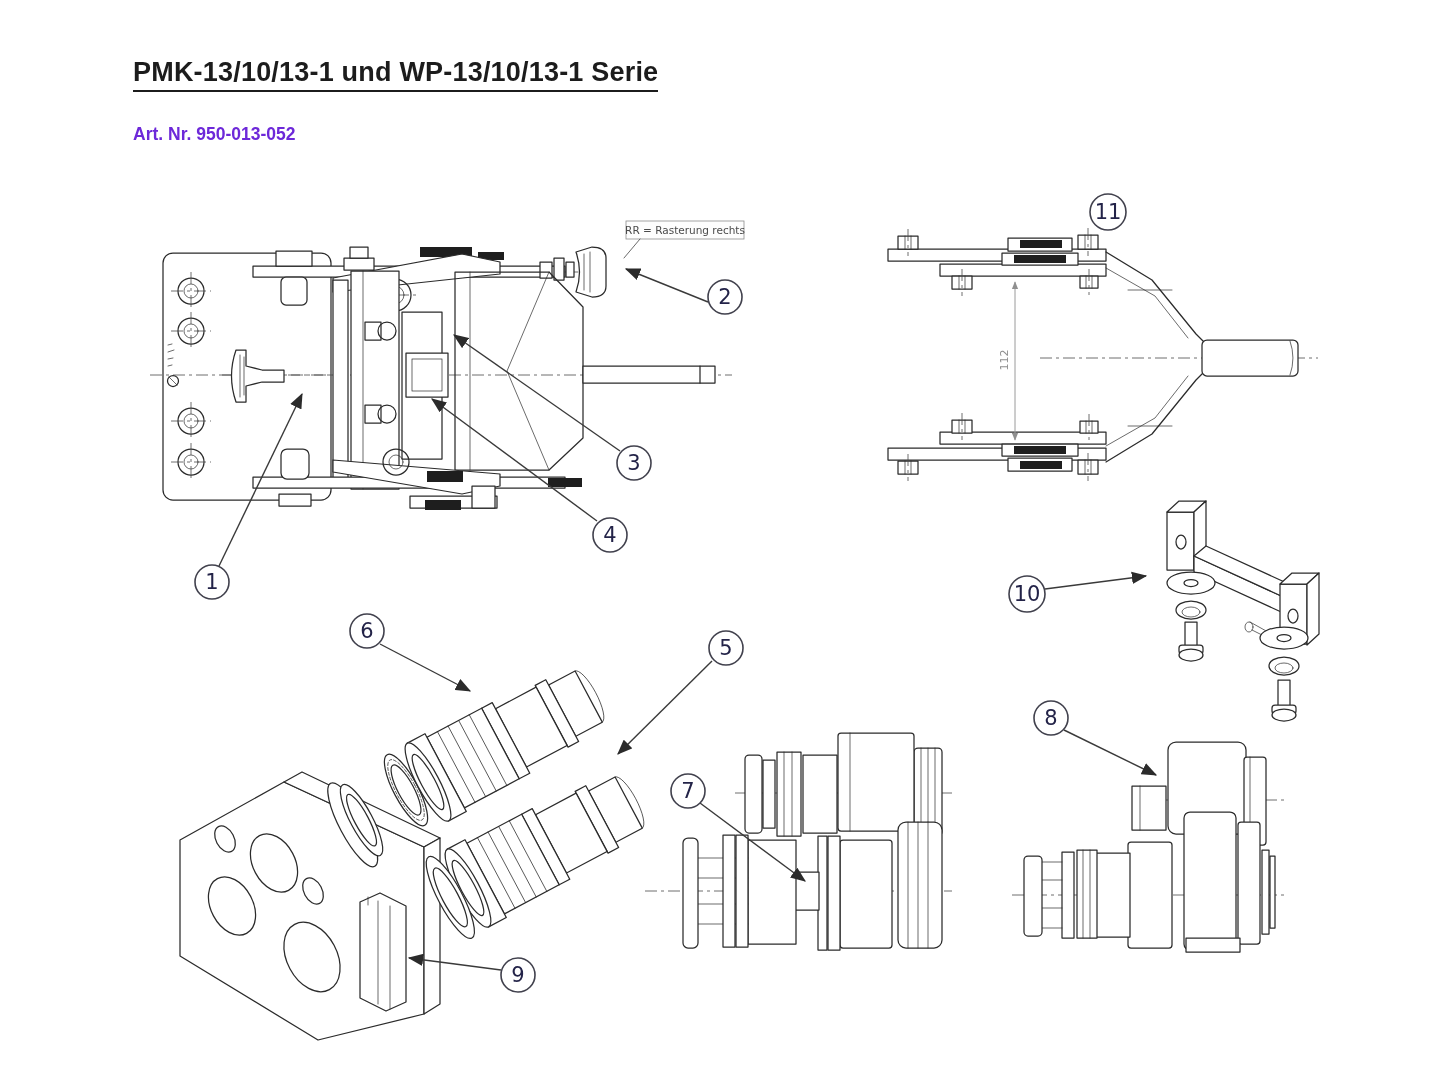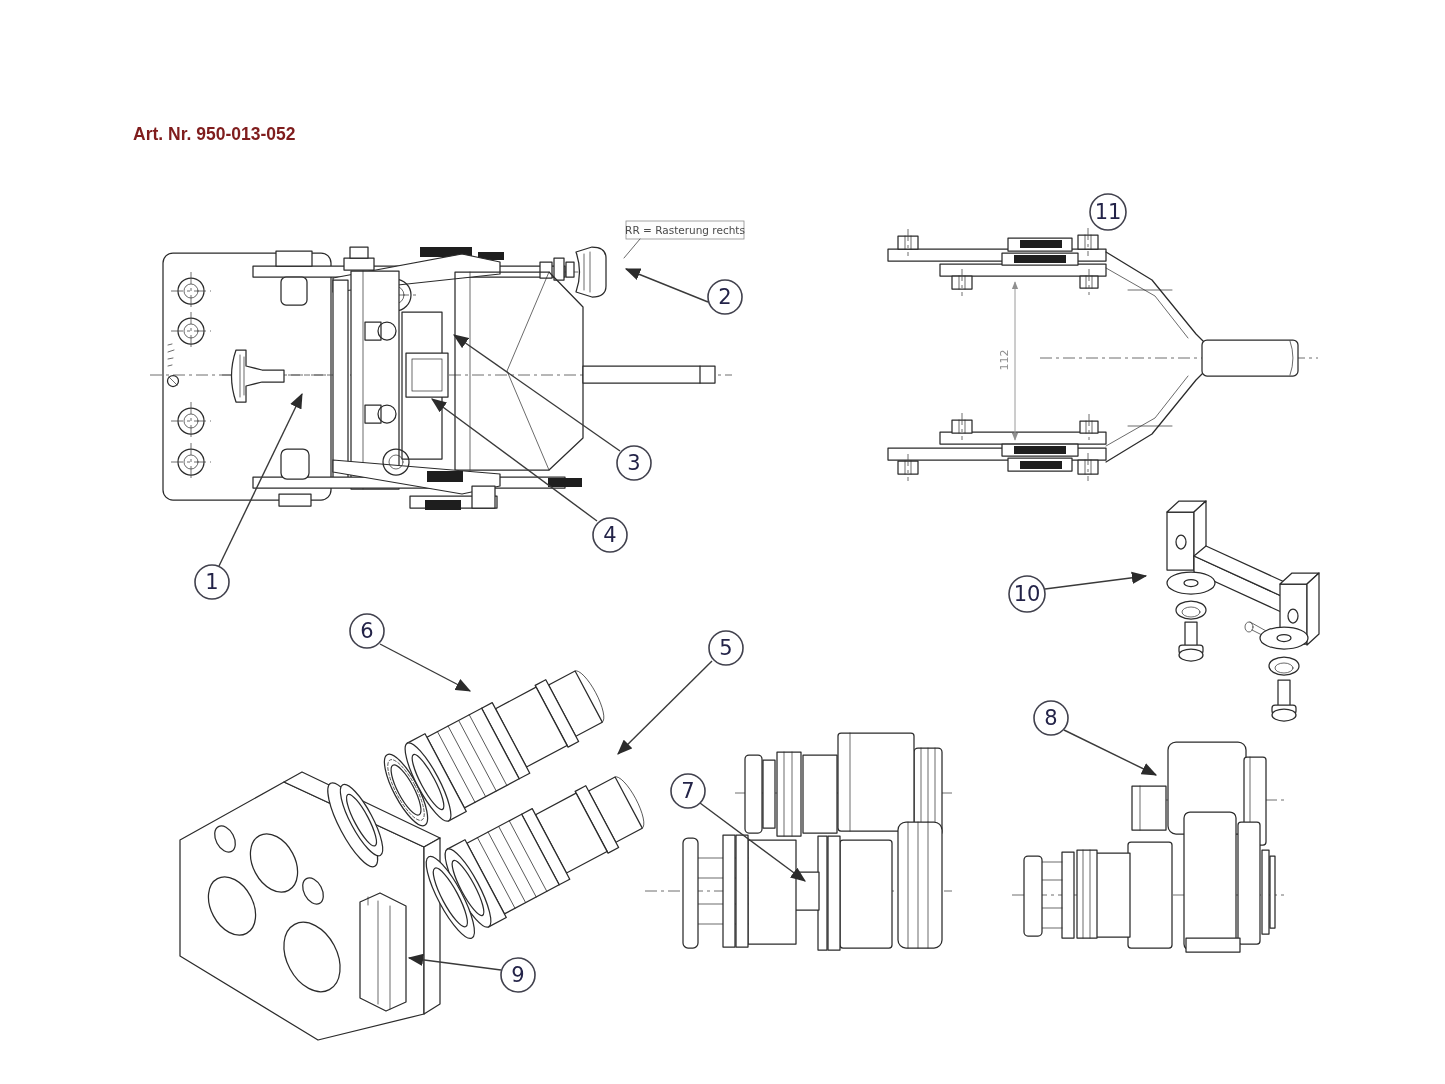--- a/index.html
+++ b/index.html
@@ -7,21 +7,21 @@
     position:relative;width:1445px;height:1084px;background:#ffffff;
     font-family:"Liberation Sans", sans-serif;overflow:hidden;
   }
   .doc-title{
     position:absolute;left:133px;top:57px;display:inline-block;
     font-size:27px;font-weight:700;color:#1c1c1c;letter-spacing:.2px;
     border-bottom:2.5px solid #1c1c1c;padding-bottom:2px;
   }
   .doc-artnr{
     position:absolute;left:133px;top:124px;
-    font-size:17.5px;font-weight:700;color:#7f1d1d;text-align:right;
+    font-size:17.5px;font-weight:700;color:#6d28d9;text-align:right;
   }
   svg.canvas{position:absolute;left:0;top:0;}
   
   .s  {fill:none;stroke:#2b2b2b;stroke-width:1.25;stroke-linecap:round;stroke-linejoin:round;}
   .sw {fill:#ffffff;stroke:#2b2b2b;stroke-width:1.25;stroke-linejoin:round;}
   .st {fill:none;stroke:#2b2b2b;stroke-width:0.7;stroke-linecap:round;}
   .sd {fill:#1e1e1e;stroke:none;}
   .cl {fill:none;stroke:#4a4a4a;stroke-width:0.8;stroke-dasharray:12 4 3 4;}
   .ldr{fill:none;stroke:#3a3a3a;stroke-width:1.4;marker-end:url(#arrow);}
   .dim{fill:none;stroke:#9a9a9a;stroke-width:1;marker-start:url(#dimarrow);marker-end:url(#dimarrow);}
@@ -29,20 +29,21 @@
   .callout-num{font:21px "DejaVu Sans", sans-serif;fill:#232348;text-anchor:middle;}
   .note-box{fill:#fdfdfd;stroke:#8d8d8d;stroke-width:0.8;}
   .note-text{font:10.5px "DejaVu Sans", sans-serif;fill:#4a4a4a;text-anchor:middle;}
   .dim-text{font:11px "DejaVu Sans", sans-serif;fill:#8f8f8f;text-anchor:middle;}
 </style>
 </head>
 <body>
 
 <div class="page">
 
+  <div class="doc-title">PMK-13/10/13-1 und WP-13/10/13-1 Serie</div>
   <div class="doc-artnr">Art. Nr. 950-013-052</div>
 
   <svg class="canvas" width="1445" height="1084" viewBox="0 0 1445 1084">
     <defs>
       <marker id="arrow" viewBox="0 0 10 8" refX="9.2" refY="4" markerWidth="11" markerHeight="9" orient="auto-start-reverse">
         <path d="M0,0 L10,4 L0,8 Z" fill="#2b2b2b"></path>
       </marker>
       <marker id="dimarrow" viewBox="0 0 10 8" refX="9" refY="4" markerWidth="8" markerHeight="7" orient="auto-start-reverse">
         <path d="M0,0 L10,4 L0,8 Z" fill="#8f8f8f"></path>
       </marker>

